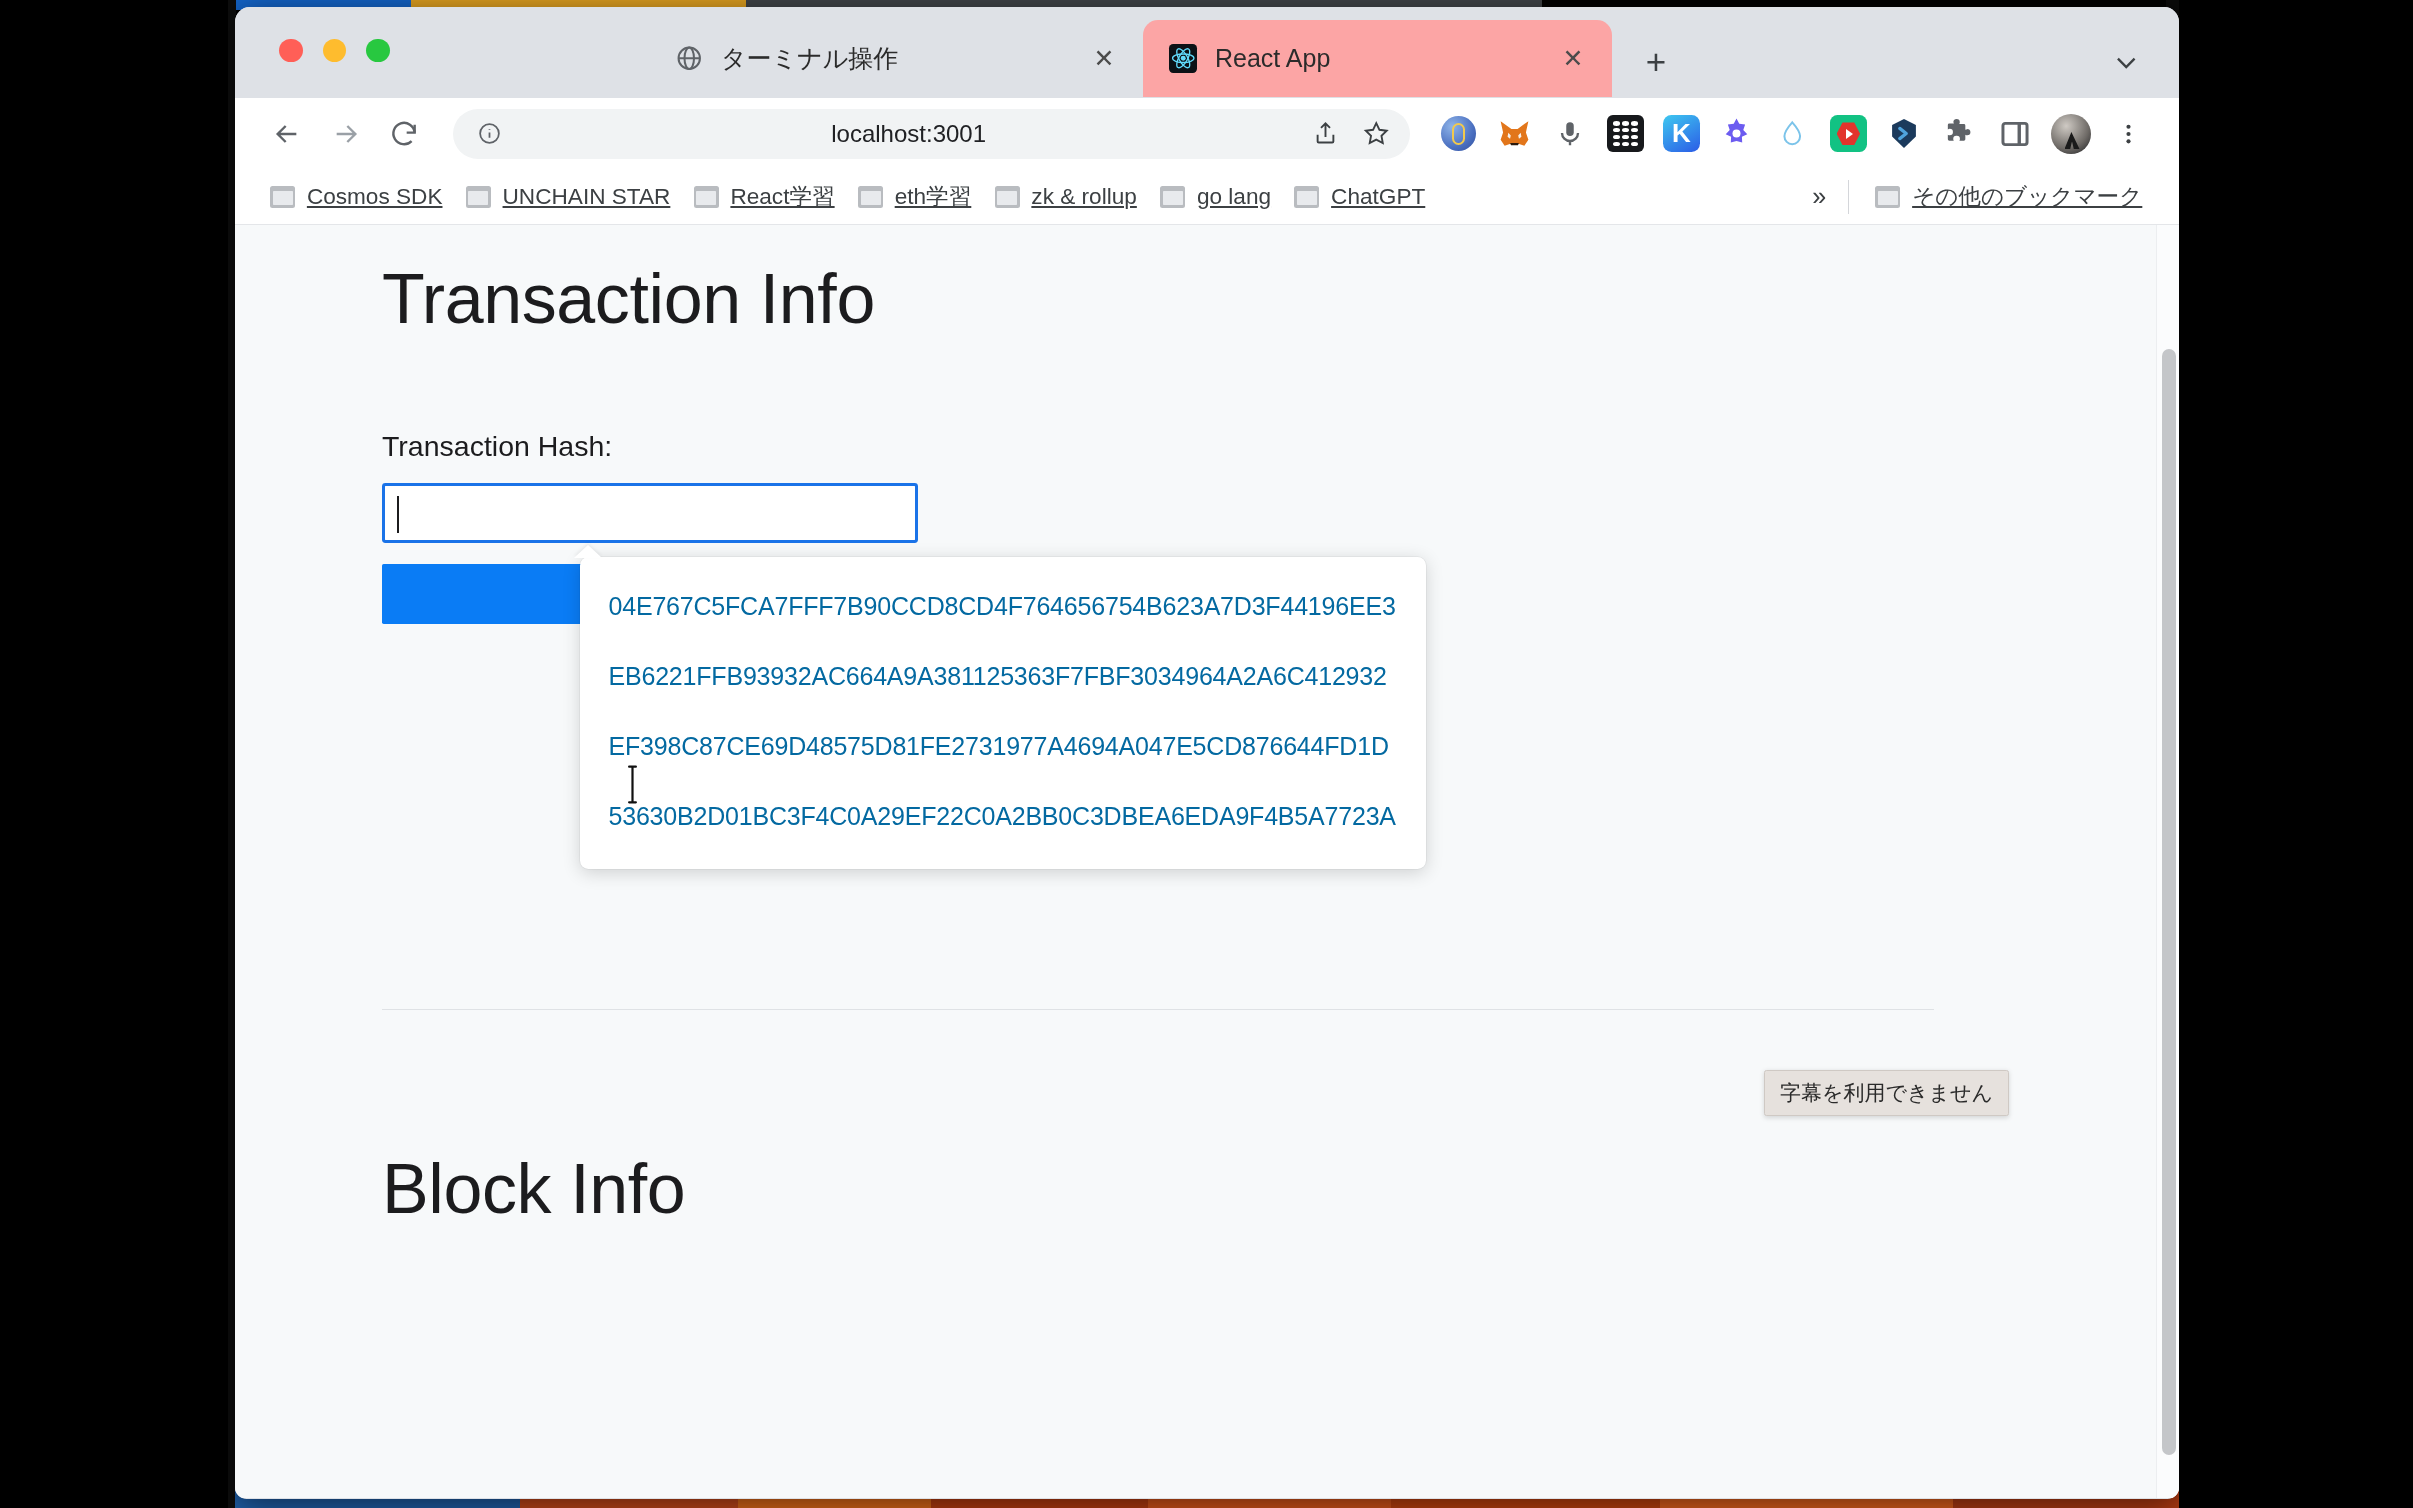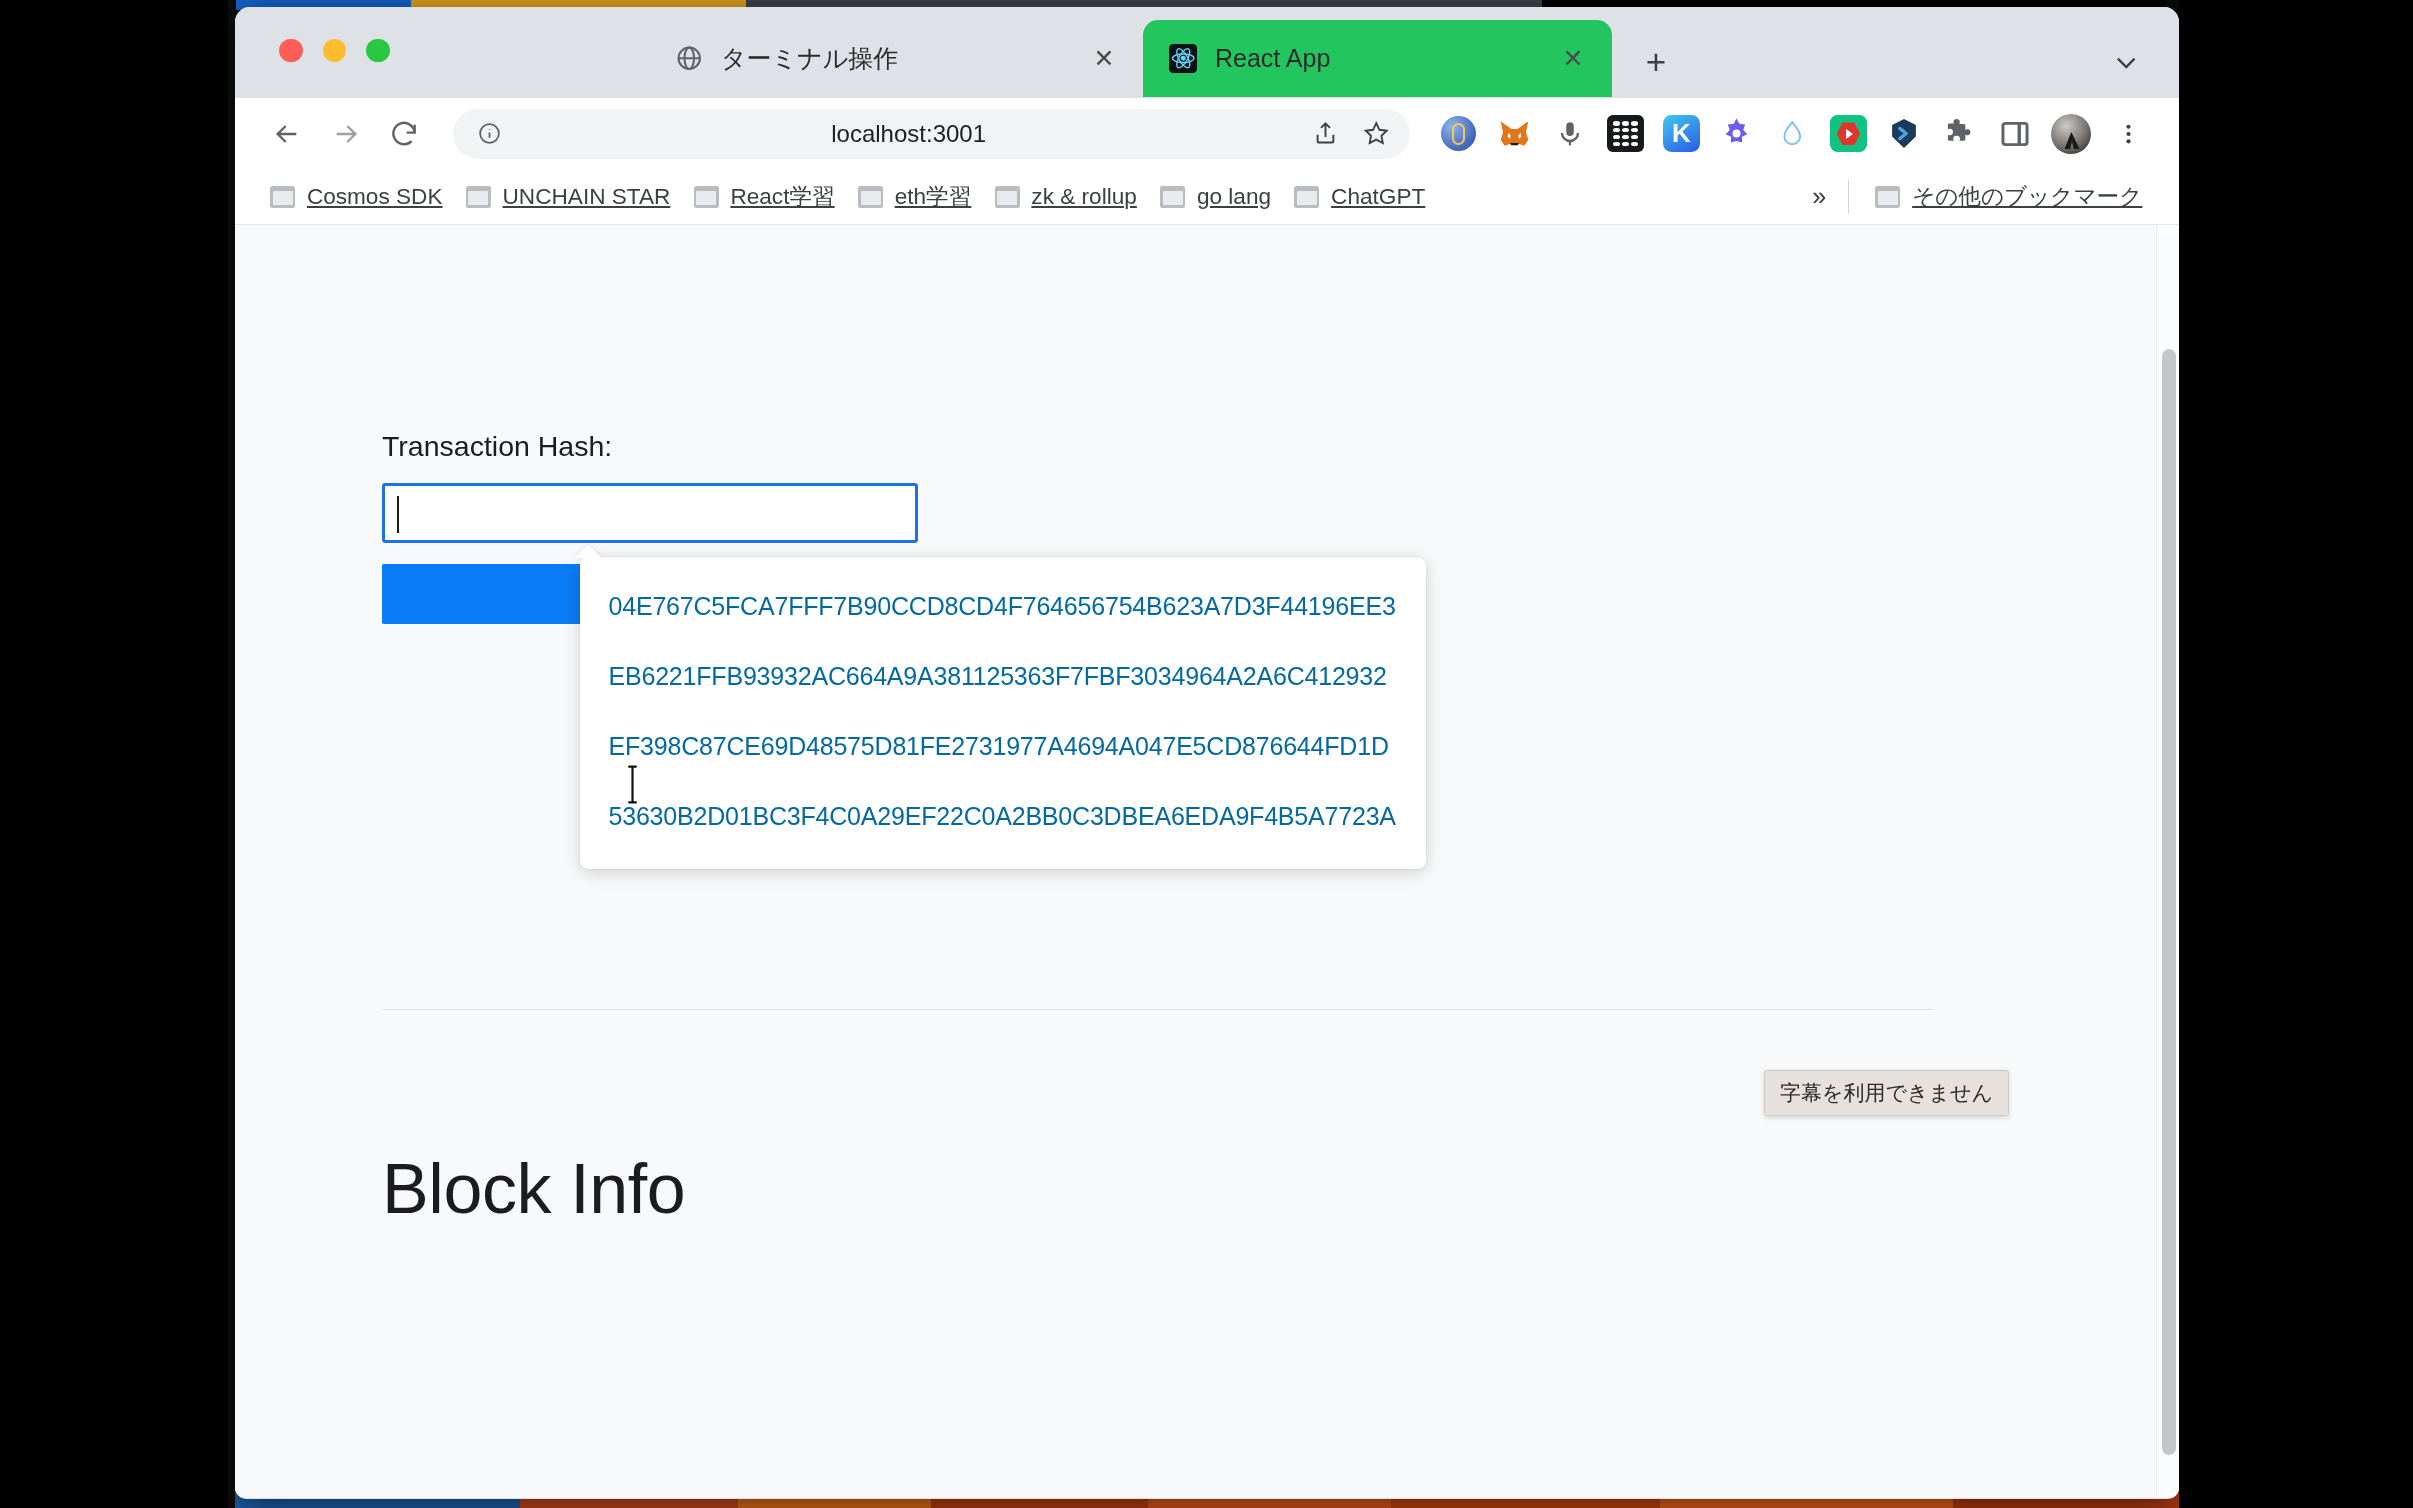--- a/index.html
+++ b/index.html
@@ -84,21 +84,21 @@
     top: 13.4px;
     height: 77px;
     display: flex;
     align-items: center;
     padding: 0 22px 0 25px;
     border-radius: 13.4px 13.4px 0 0;
   }
   .tab.inactive { left: 414px; width: 494px; justify-content: flex-end; }
   .tab.active {
     left: 908px; width: 469px;
-    background: #22c55e;
+    background: #fca5a5;
     border-radius: 15px 15px 0 0;
   }
   .tab-favicon {
     width: 30px; height: 30px;
     flex: 0 0 30px;
     margin-right: 17px;
     display: flex; align-items: center; justify-content: center;
   }
   .tab-title {
     flex: 1;
@@ -589,20 +589,21 @@
       <div id="bookmarks-divider"></div>
       <div class="bookmark">
         <span class="folder-icon"></span>
         <span class="bookmark-label">その他のブックマーク</span>
       </div>
     </div>
 
     <div id="page-viewport">
       <div id="page-content">
 
+        <h1 class="page-h1" id="transaction-info-heading">Transaction Info</h1>
 
         <div id="hash-label">Transaction Hash:</div>
 
         <div id="hash-input">
           <span id="hash-input-caret"></span>
         </div>
 
         <button id="submit-button"></button>
 
         <div id="section-divider"></div>

